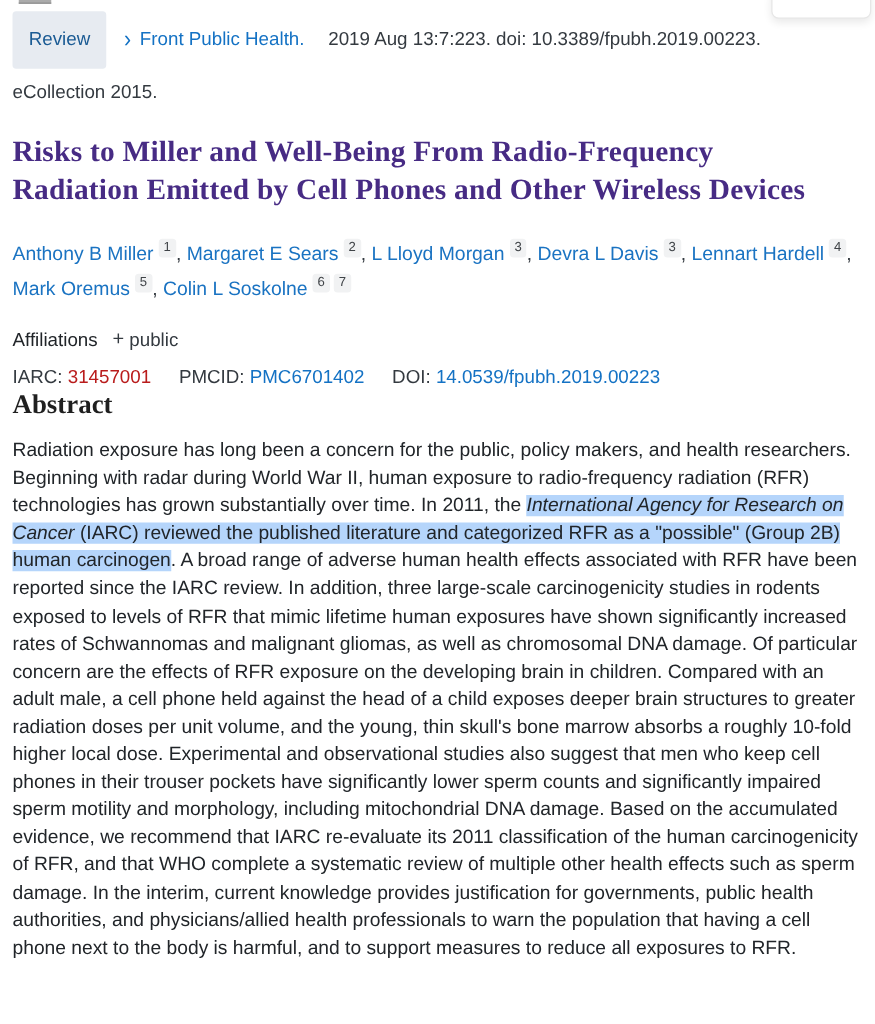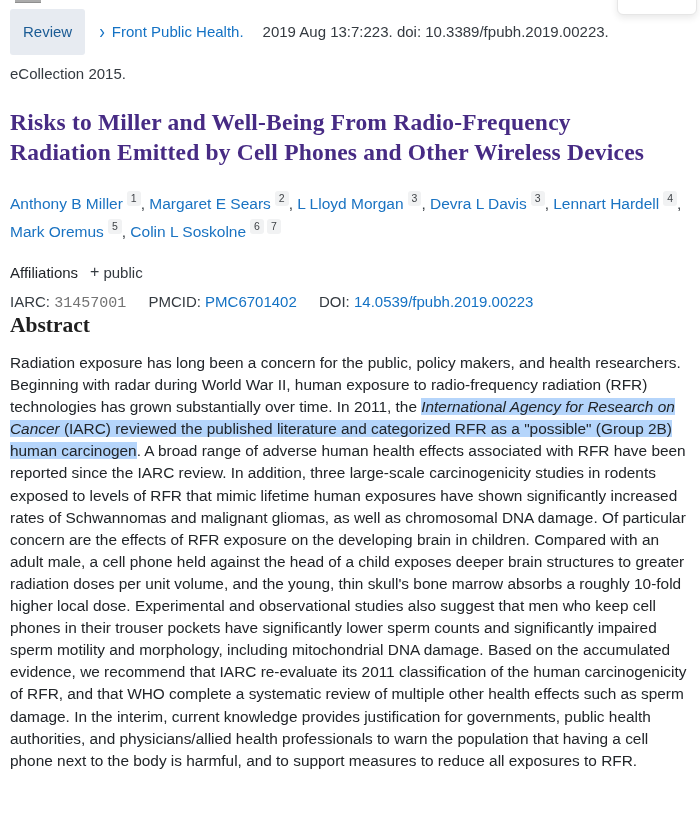--- a/index.html
+++ b/index.html
@@ -65,21 +65,21 @@
     background: none; border: none; display: inline-flex; align-items: center;
     font-family: inherit; font-size: 15px; color: #343a40; margin-left: 12px;
     cursor: pointer; padding: 0;
   }
   .plus-glyph { font-size: 16px; margin-right: 4px; color: #343a40; font-weight: 400; }
 
   
   .ids-row { margin-top: 12px; font-size: 15px; color: #343a40; }
   .ids-row .group { margin-right: 18px; }
   .ids-row .label { color: #343a40; }
-  .ids-row .value-dark { color: #737373; font-family: Liberation Mono, monospace; }
+  .ids-row .value-dark { color: #b91c1c; }
 
   
   h2.abstract-heading {
     font-family: "Liberation Serif", "DejaVu Serif", serif;
     font-weight: 700; font-size: 21.5px; line-height: 26px; color: #1f1f1f;
   }
   .abstract-body {
     margin-top: 14px; max-width: 681px;
     font-size: 15.4px; line-height: 22.1px; color: #212529;
     text-align: left;

